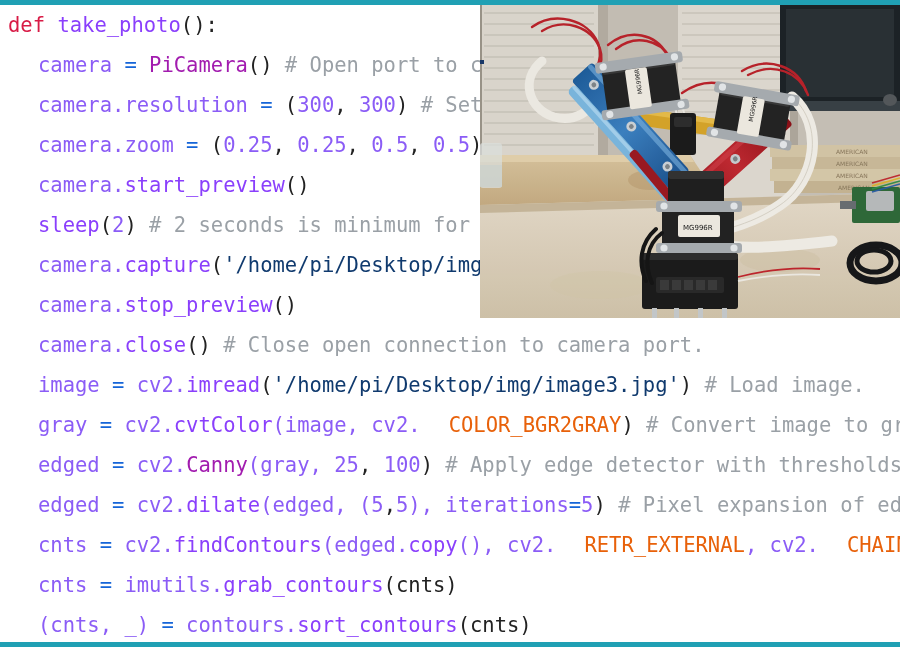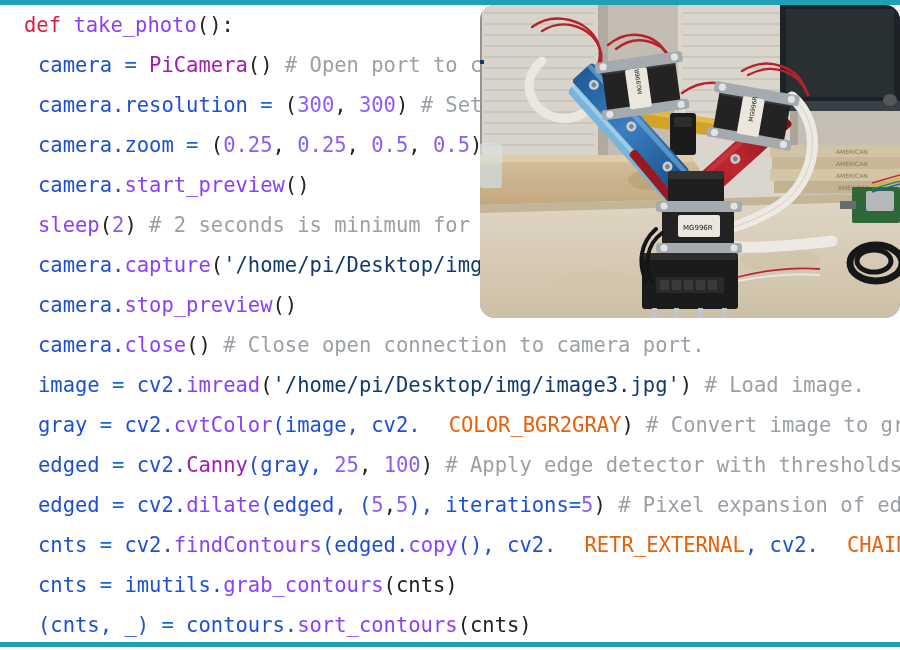--- a/index.html
+++ b/index.html
@@ -43,49 +43,48 @@
     overflow: hidden;
     white-space: pre;
     font-family: "DejaVu Sans Mono", "Liberation Mono", monospace;
     font-size: 20.5px;
     line-height: 40px;
     letter-spacing: 0px;
   }
   .ln {
     position: relative;
     height: 40px;
-    padding-left: 24px;
+    padding-left: 8px;
     white-space: pre;
     overflow: visible;
   }
   .ln.indent { padding-left: 38px; }
 
   
-  .t-plain   { color: #1d4ed8; }
+  .t-plain   { color: #8b5cf6; }
   .t-kw      { color: #d81b46; }
   .t-fn      { color: #8a3ffc; }
   .t-meth    { color: #8a3ffc; text-align: center; }
   .t-class   { color: #a21caf; }
   .t-const   { color: #e8610a; margin-left: 28px; }
   .t-num     { color: #8b5cf6; }
   .t-str     { color: #103a6e; }
   .t-op      { color: #1565d8; }
   .t-punct   { color: #222222; }
   .t-comment { color: #9aa0a6; }
 
   
   #photo {
     position: absolute;
     left: 480px;
     top: 5px;
     width: 420px;
     height: 313px;
     overflow: hidden;
     background: #8b5cf6;
-    border-radius: 15px;
   }
   #photo svg { display: block; }
 </style>
 </head>
 <body>
 
 <div id="slide">
 
   <div class="rule top" style="background: rgb(32, 160, 180);"></div>
 

